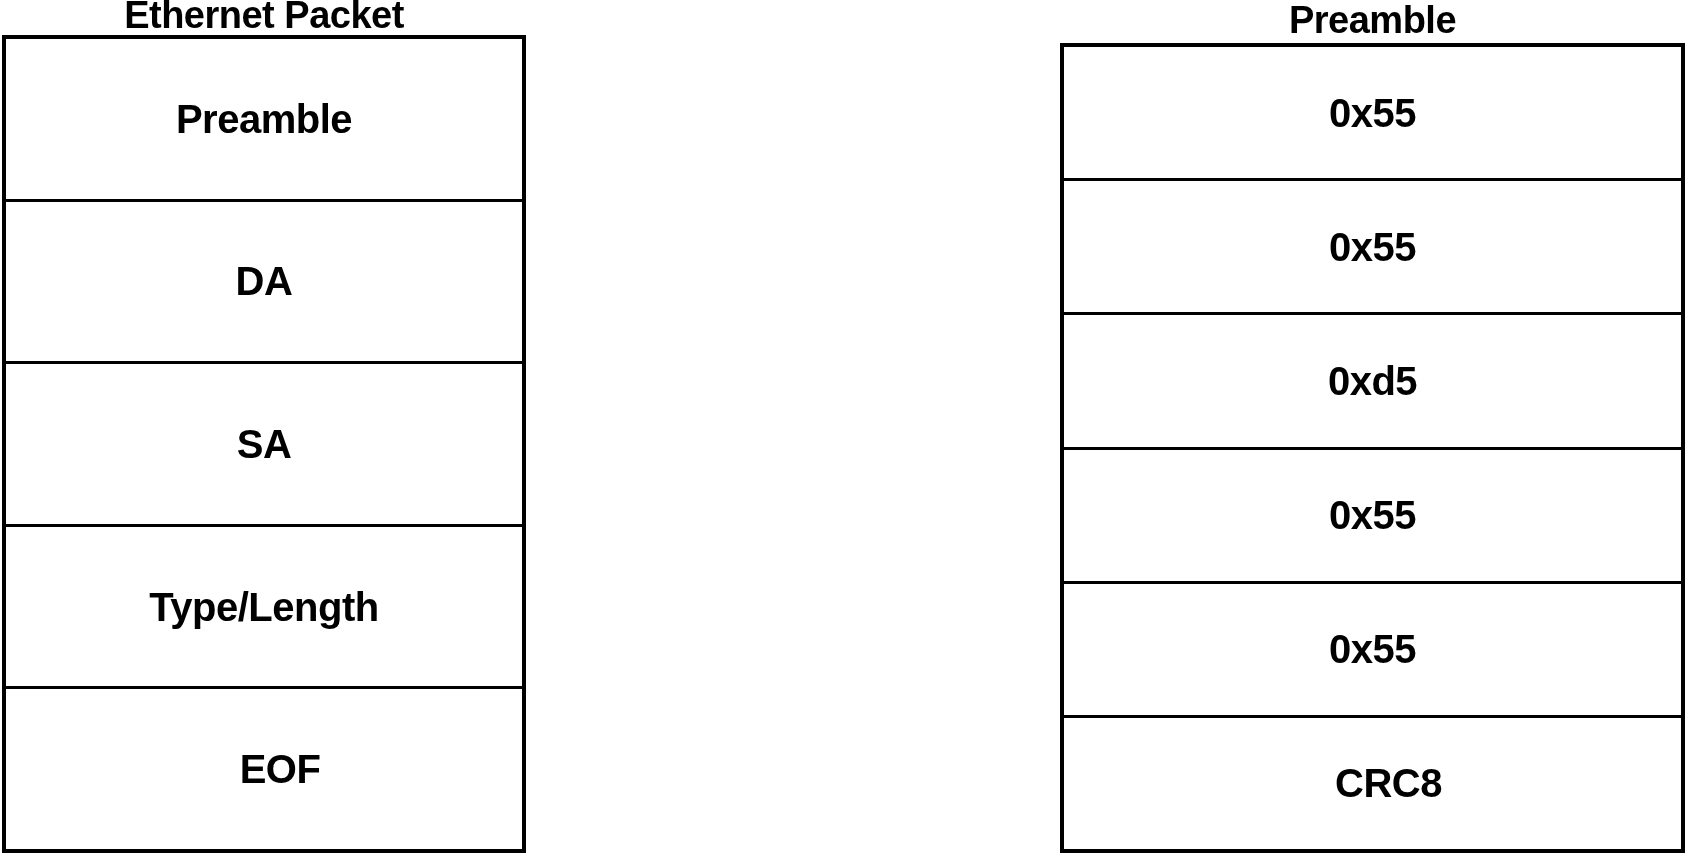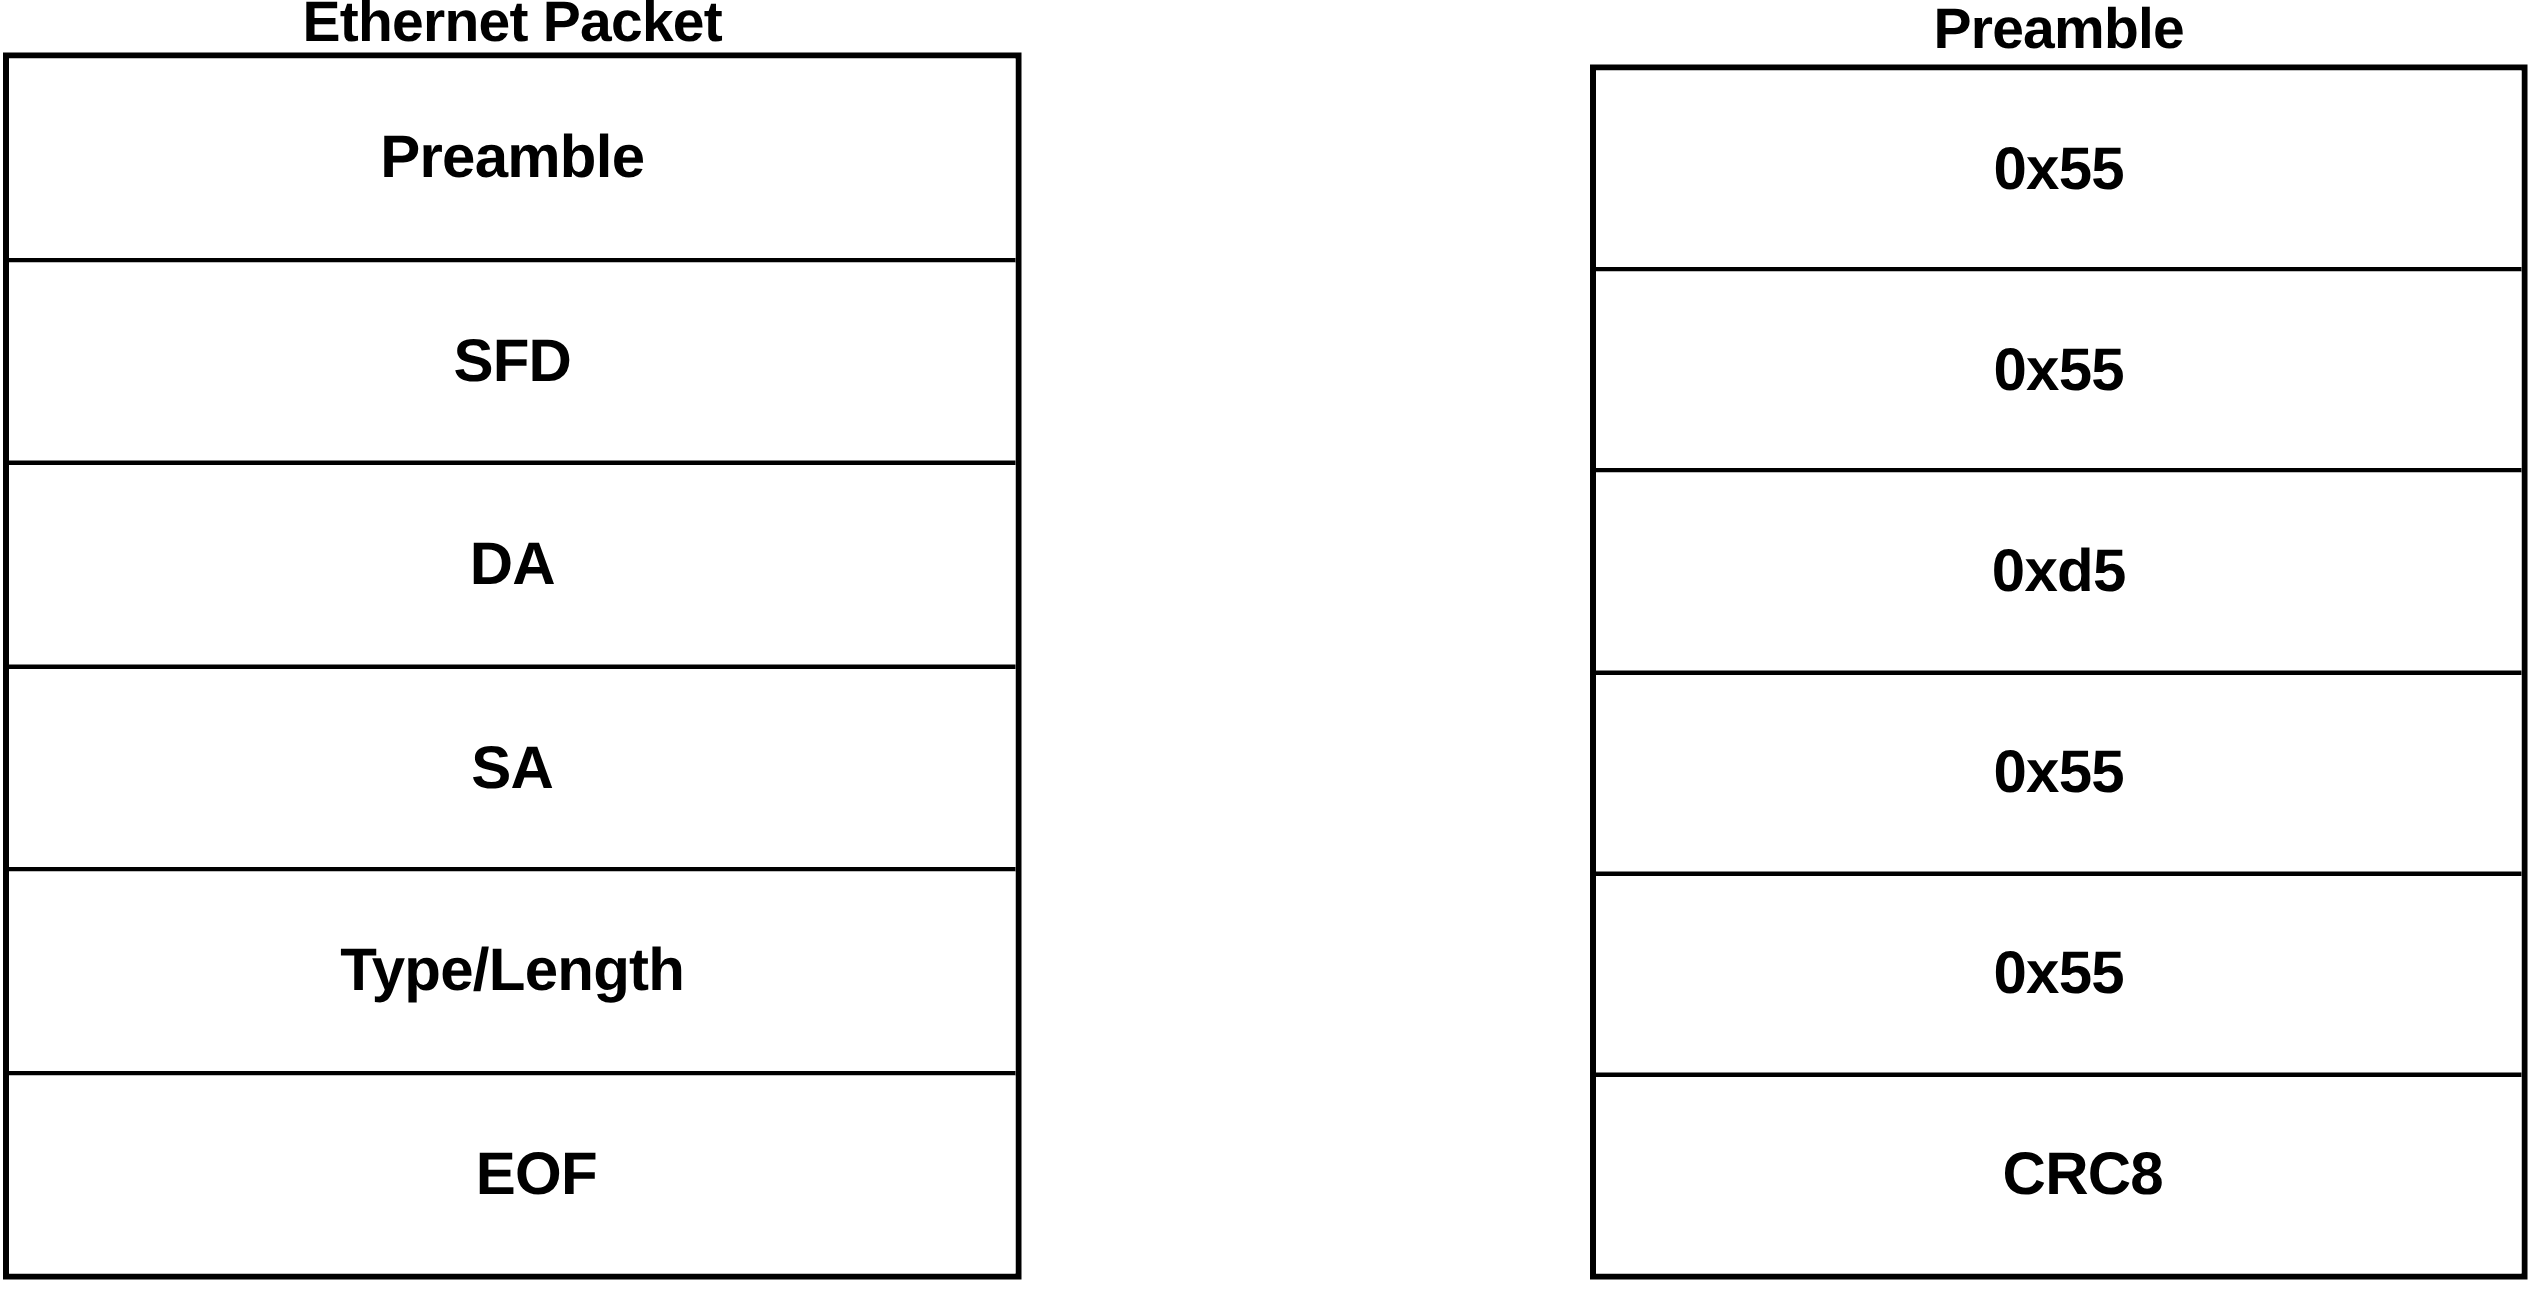--- a/index.html
+++ b/index.html
@@ -66,21 +66,21 @@
     line-height: 42px;
     font-weight: bold;
     letter-spacing: -0.5px;
     white-space: nowrap;
   }
 
   
   #packet-panel {
     left: 2px;
     top: 0px;
-    width: 679px;
+    width: 524px;
     height: 855px;
   }
   #packet-panel .panel-title {
     top: -5px;
   }
   #packet-panel .stack {
     top: 35px;
     height: 818px;
   }
 
@@ -105,23 +105,20 @@
 <div class="panel" id="packet-panel">
 
   <div class="panel-title">Ethernet Packet</div>
 
   <div class="stack">
 
     <div class="cell">
       <span class="cell-label">Preamble</span>
     </div>
 
-    <div class="cell">
-      <span class="cell-label">SFD</span>
-    </div>
 
     <div class="cell">
       <span class="cell-label">DA</span>
     </div>
 
     <div class="cell">
       <span class="cell-label">SA</span>
     </div>
 
     <div class="cell">

